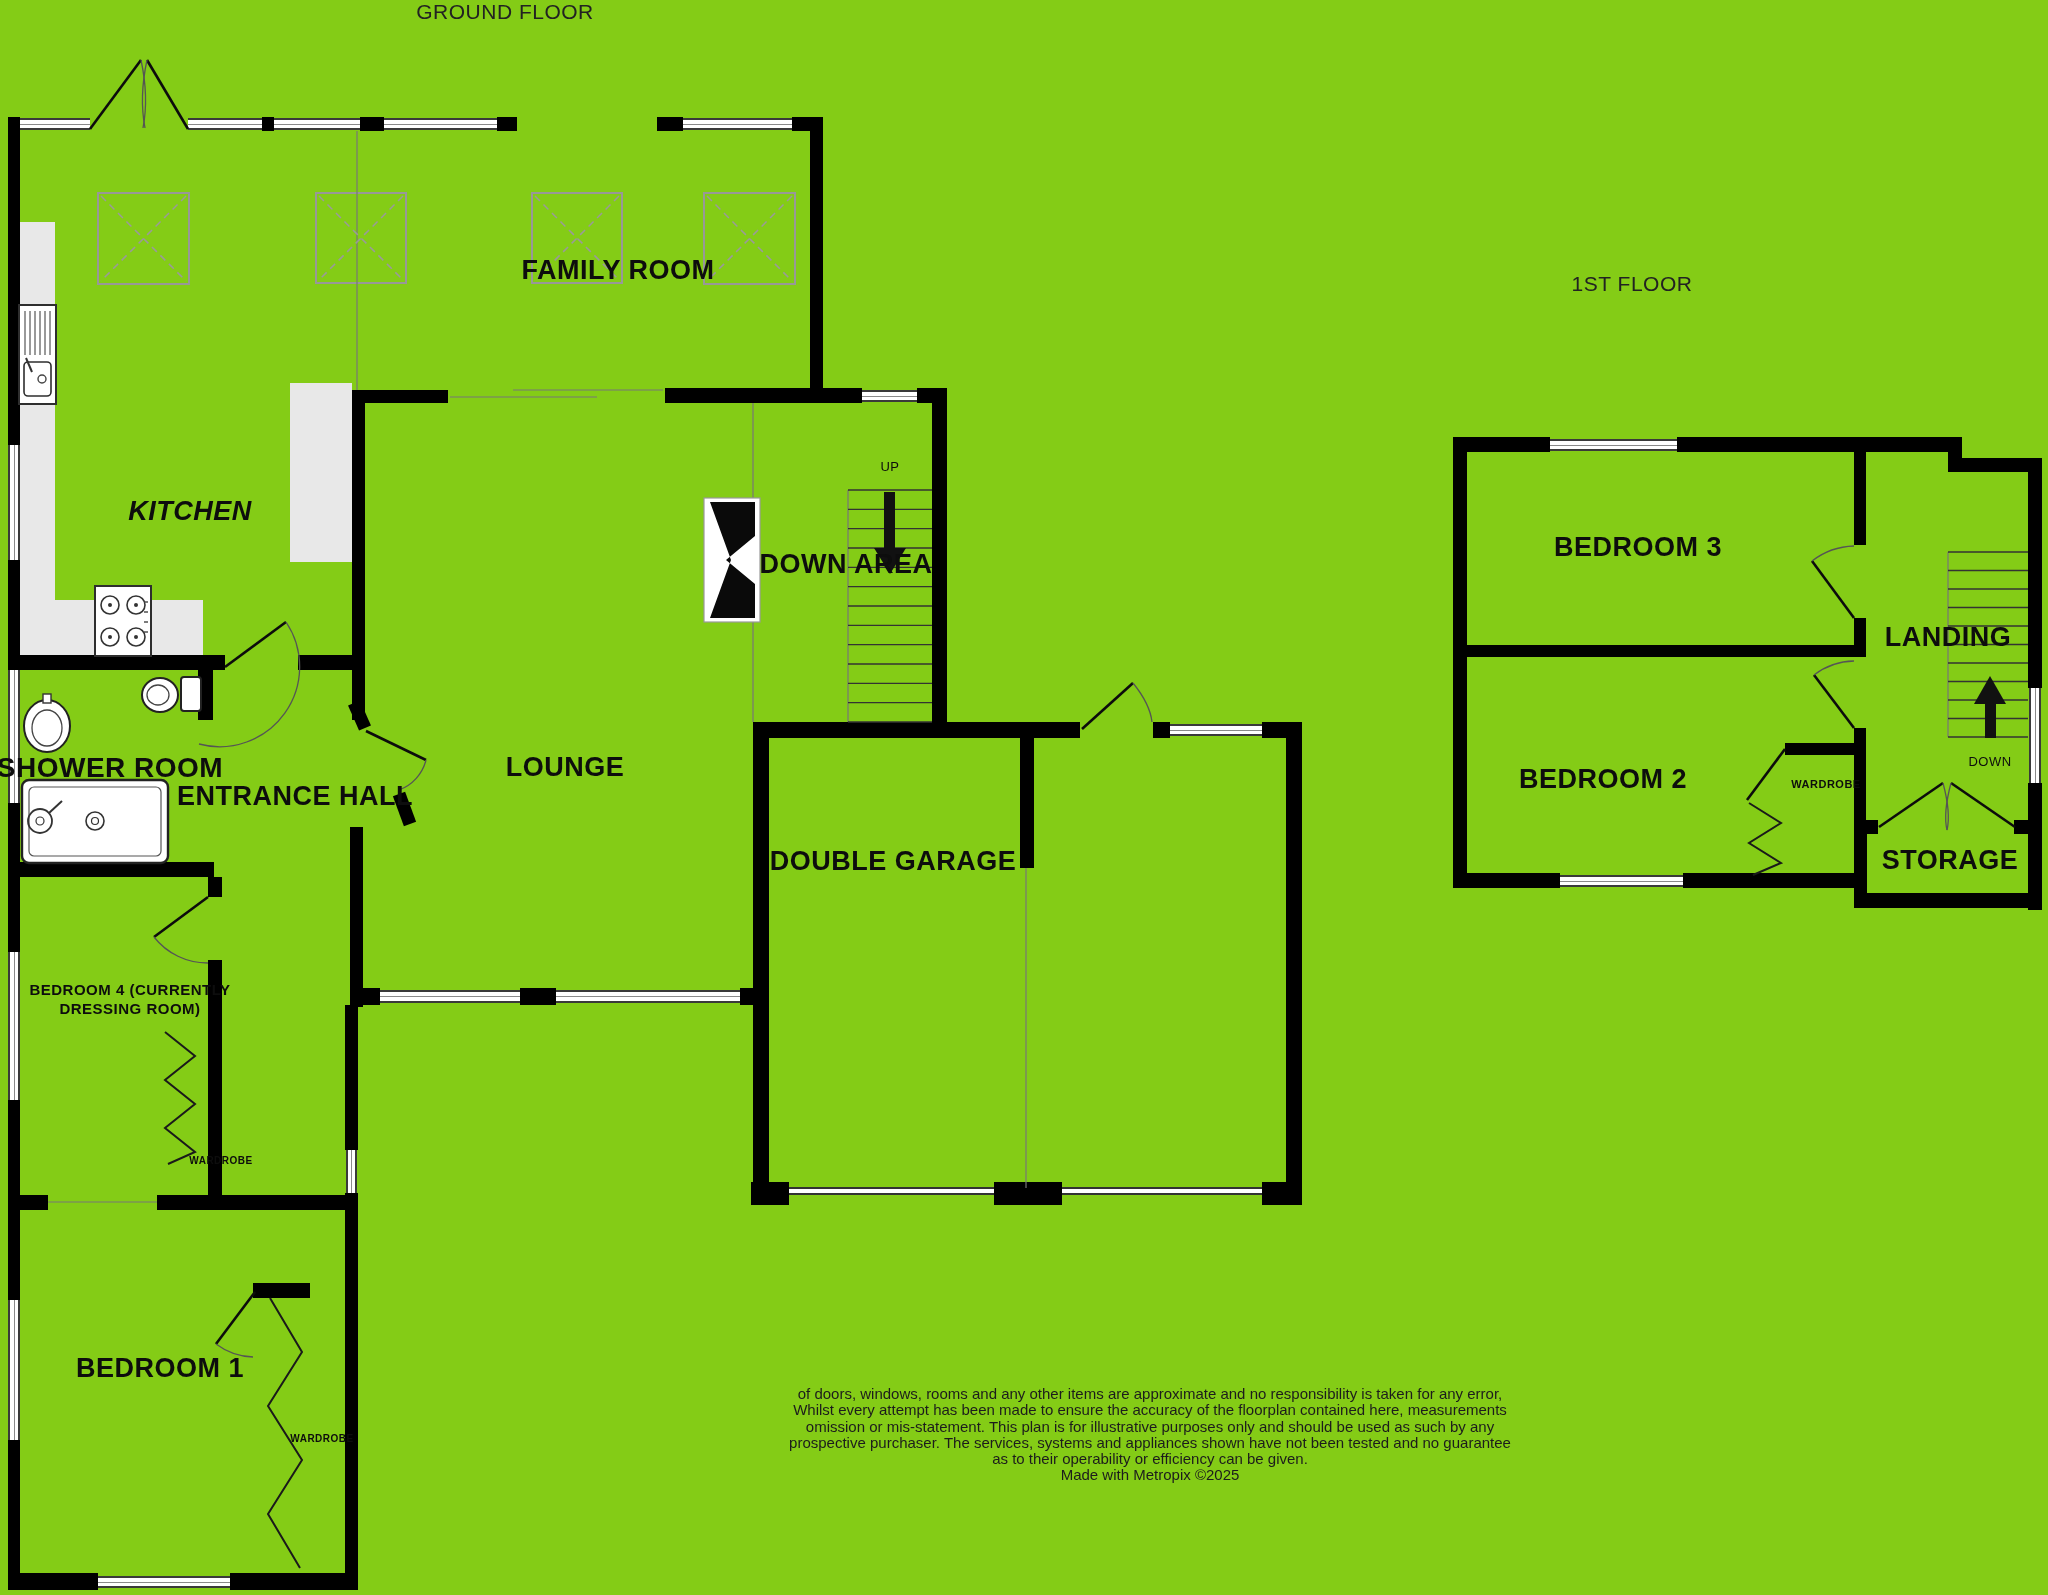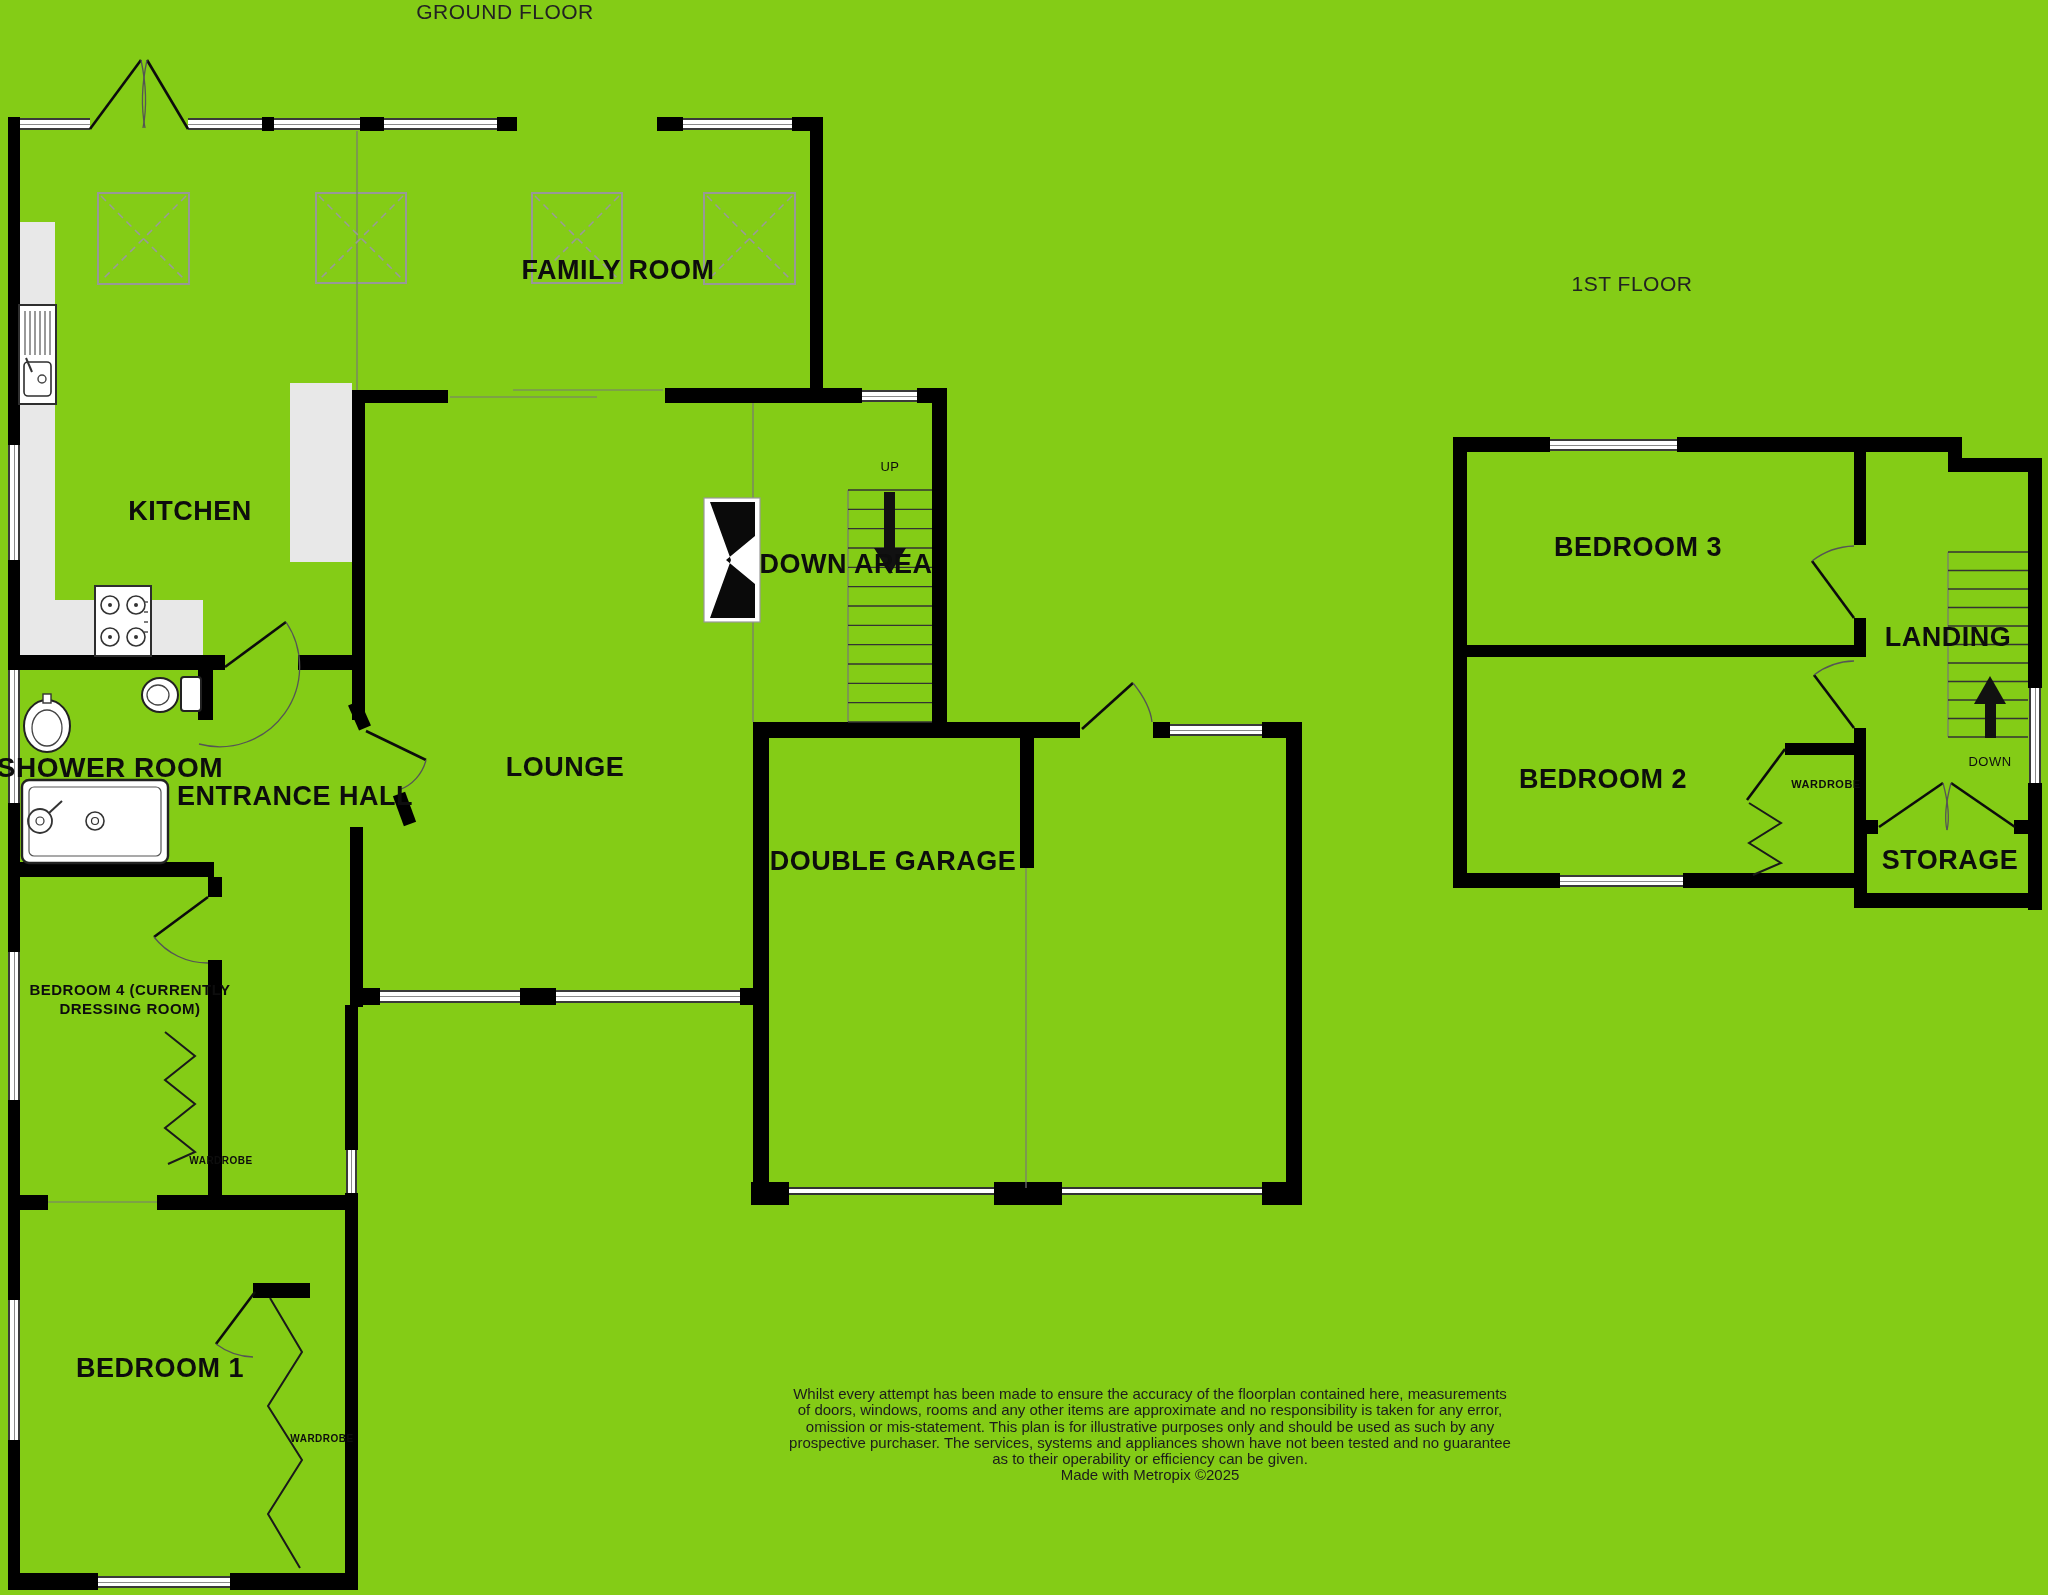--- a/index.html
+++ b/index.html
@@ -22,22 +22,22 @@
               font-size:15px;line-height:16.3px;color:#1c1c1c;}
 </style>
 </head>
 <body>
 
 <div id="plan">
   <div class="floor-title" id="title-ground" style="left:505px;top:12px">GROUND FLOOR</div>
   <div class="floor-title" id="title-first" style="left:1632px;top:284px">1ST FLOOR</div>
 
   <div id="disclaimer">
+    <div>of doors, windows, rooms and any other items are approximate and no responsibility is taken for any error,</div>
     <div>Whilst every attempt has been made to ensure the accuracy of the floorplan contained here, measurements</div>
-    <div>of doors, windows, rooms and any other items are approximate and no responsibility is taken for any error,</div>
     <div>omission or mis-statement. This plan is for illustrative purposes only and should be used as such by any</div>
     <div>prospective purchaser. The services, systems and appliances shown have not been tested and no guarantee</div>
     <div>as to their operability or efficiency can be given.</div>
     <div>Made with Metropix ©2025</div>
   </div>
 <div class="counter" style="left: 20px; top: 222px; width: 35px; height: 380px;"></div>
     <div class="counter" style="left: 20px; top: 600px; width: 183px; height: 56px;"></div>
     <div class="counter" style="left: 290px; top: 383px; width: 62px; height: 179px;"></div>
     <div class="wall" style="left: 8px; top: 117px; width: 12px; height: 328px;"></div>
     <div class="wall" style="left: 8px; top: 560px; width: 12px; height: 110px;"></div>
@@ -229,21 +229,21 @@
       <rect x="43" y="694" width="8" height="9" fill="#fff" stroke="#333" stroke-width="1.4"></rect>
       <rect x="22" y="780" width="146" height="83" rx="7" fill="#fff" stroke="#222" stroke-width="2.4"></rect>
       <rect x="29" y="787" width="132" height="69" rx="5" fill="none" stroke="#555" stroke-width="1.2"></rect>
       <circle cx="95" cy="821" r="9" fill="none" stroke="#333" stroke-width="1.6"></circle>
       <circle cx="95" cy="821" r="3.5" fill="none" stroke="#333" stroke-width="1.2"></circle>
       <circle cx="40" cy="821" r="12" fill="none" stroke="#333" stroke-width="1.8"></circle>
       <circle cx="40" cy="821" r="4" fill="none" stroke="#333" stroke-width="1.2"></circle>
       <line x1="49" y1="813" x2="62" y2="801" stroke="#333" stroke-width="2"></line>
     </svg>
     <div class="label" style="left: 618px; top: 270px; font-size: 27px;">FAMILY ROOM</div>
-    <div class="label" style="left: 190px; top: 511px; font-size: 27px;">KITCHEN</div>
+    <div class="label" style="left: 190px; top: 511px; font-size: 27px; font-style: italic;">KITCHEN</div>
     <div class="label" style="left: 846px; top: 564px; font-size: 27px;">DOWN AREA</div>
     <div class="label" style="left: 565px; top: 767px; font-size: 27px;">LOUNGE</div>
     <div class="label" style="left: 110px; top: 768px; font-size: 28px;">SHOWER ROOM</div>
     <div class="label" style="left: 295px; top: 796px; font-size: 27px;">ENTRANCE HALL</div>
     <div class="label" style="left: 893px; top: 861px; font-size: 27px;">DOUBLE GARAGE</div>
     <div class="label" style="left: 130px; top: 989px; font-size: 15px;">BEDROOM 4 (CURRENTLY</div>
     <div class="label" style="left: 130px; top: 1008px; font-size: 15px;">DRESSING ROOM)</div>
     <div class="label" style="left: 160px; top: 1368px; font-size: 27px;">BEDROOM 1</div>
     <div class="label" style="left: 1630px; top: 547px; font-size: 27px; margin-left: 8px;">BEDROOM 3</div>
     <div class="label" style="left: 1603px; top: 779px; font-size: 27px;">BEDROOM 2</div>

